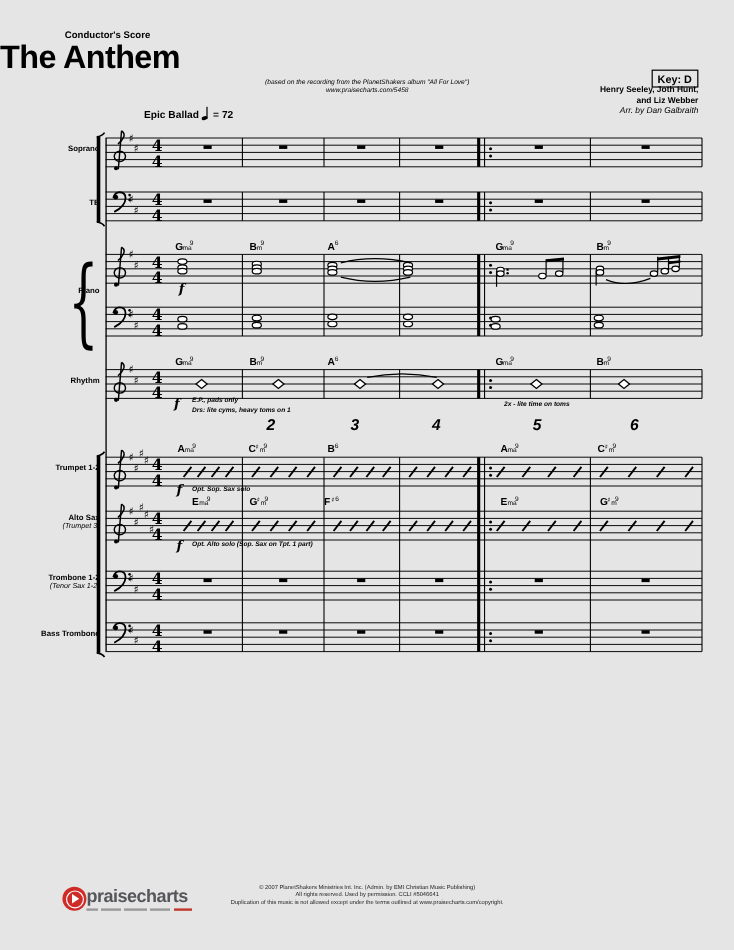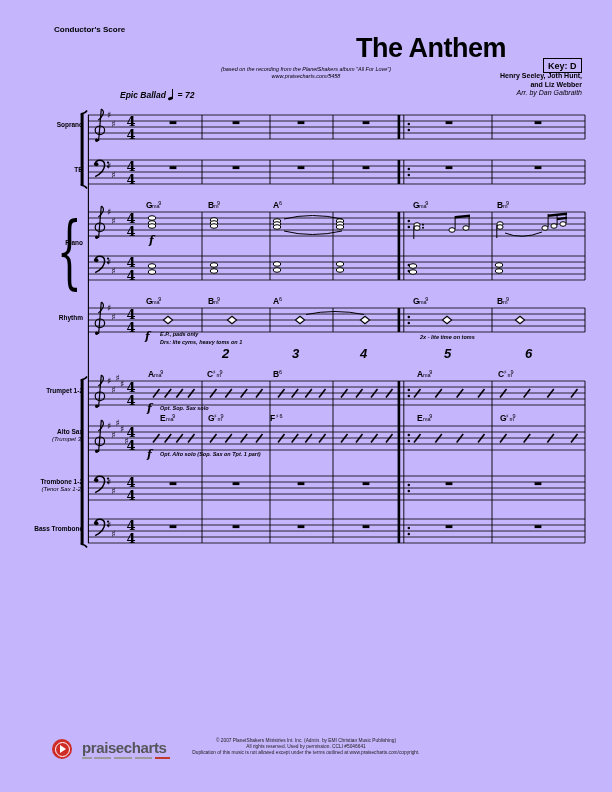--- a/index.html
+++ b/index.html
@@ -1,35 +1,35 @@
 <!DOCTYPE html>
 <html><head>
 <meta charset="utf-8">
 <style>
   html,body{margin:0;padding:0;background:#888;}
-  .page{position:relative;width:612px;height:792px;background:#c4b5fd;margin:0 auto;
+  .page{position:relative;width:612px;height:792px;background:#e5e5e5;margin:0 auto;
         font-family:"Liberation Sans",sans-serif;color:#000;overflow:hidden;}
   .abs{position:absolute;white-space:nowrap;}
   .score-type{left:54px;top:25px;font-size:8px;font-weight:bold;}
   .key-box{left:543px;top:22px;font-size:9px;font-weight:bold;border:1.2px solid #000;padding:1.5px 4px;margin-top:36px;}
-  .title{left:0;top:33px;width:506px;text-align:right;font-size:27px;font-weight:bold;letter-spacing:-0.5px;}
+  .title{left:0;top:33px;width:506px;text-align:left;font-size:27px;font-weight:bold;letter-spacing:-0.5px;}
   .sub1{left:0;top:66px;width:612px;text-align:center;font-size:5.5px;font-style:italic;}
   .sub2{left:0;top:73px;width:612px;text-align:center;font-size:5.5px;font-style:italic;}
   .credits{left:400px;top:72px;width:182px;text-align:right;font-size:7px;font-weight:bold;line-height:8.5px;}
   .credits .arr{font-style:italic;font-weight:normal;}
-  .tempo{left:120px;top:89px;font-size:8.5px;font-weight:bold;font-style:italic;}
+  .tempo{left:120px;top:89px;font-size:8.5px;font-weight:bold;}
   .qnote{position:relative;display:inline-block;width:7px;height:11px;vertical-align:-2px;font-style:normal;}
   .qnote .qhead{position:absolute;bottom:0;left:0;width:4.6px;height:3.4px;background:#000;border-radius:50%;transform:rotate(-18deg);}
   .qnote::after{content:"";position:absolute;left:4px;bottom:1.5px;width:1px;height:10px;background:#000;}
   .slabel{position:absolute;left:2px;width:81px;text-align:right;font-size:6.5px;font-weight:bold;white-space:nowrap;}
   .dyn{position:absolute;font-family:"DejaVu Serif",serif;font-style:italic;font-weight:bold;font-size:11px;}
   .ann{position:absolute;font-size:5.5px;font-weight:bold;font-style:italic;white-space:nowrap;}
   .mnum{position:absolute;font-size:13px;font-weight:bold;font-style:italic;}
   svg.score{position:absolute;left:0;top:0;}
-  .logo{position:absolute;left:52px;top:739px;display:flex;align-items:flex-start;gap:10px;}
+  .logo{position:absolute;left:52px;top:739px;display:flex;align-items:flex-start;gap:0;}
   .logo-circle{width:20px;height:20px;border-radius:50%;background:#cf2b27;position:relative;flex:0 0 auto;}
   .logo-circle .ring{position:absolute;left:2.5px;top:2.5px;width:15px;height:15px;border-radius:50%;border:1.5px solid #fff;box-sizing:border-box;}
   .logo-circle .tri{position:absolute;left:8px;top:6px;width:0;height:0;border-left:6px solid #fff;border-top:4px solid transparent;border-bottom:4px solid transparent;}
   .logo-col{display:flex;flex-direction:column;}
   .logo-text{font-size:15px;font-weight:bold;letter-spacing:-0.4px;color:#55565a;line-height:17px;}
   .logo-tag{margin-top:1px;height:2px;width:88px;background:linear-gradient(90deg,#9a9a9a 0 11%,transparent 11% 14%,#9a9a9a 14% 33%,transparent 33% 36%,#9a9a9a 36% 57%,transparent 57% 60%,#9a9a9a 60% 79%,transparent 79% 83%,#c0392b 83% 100%);}
   .copyright{position:absolute;left:146px;top:738px;width:320px;text-align:center;font-size:4.8px;line-height:6px;color:#222;}
 </style>
 </head>
 <body>

